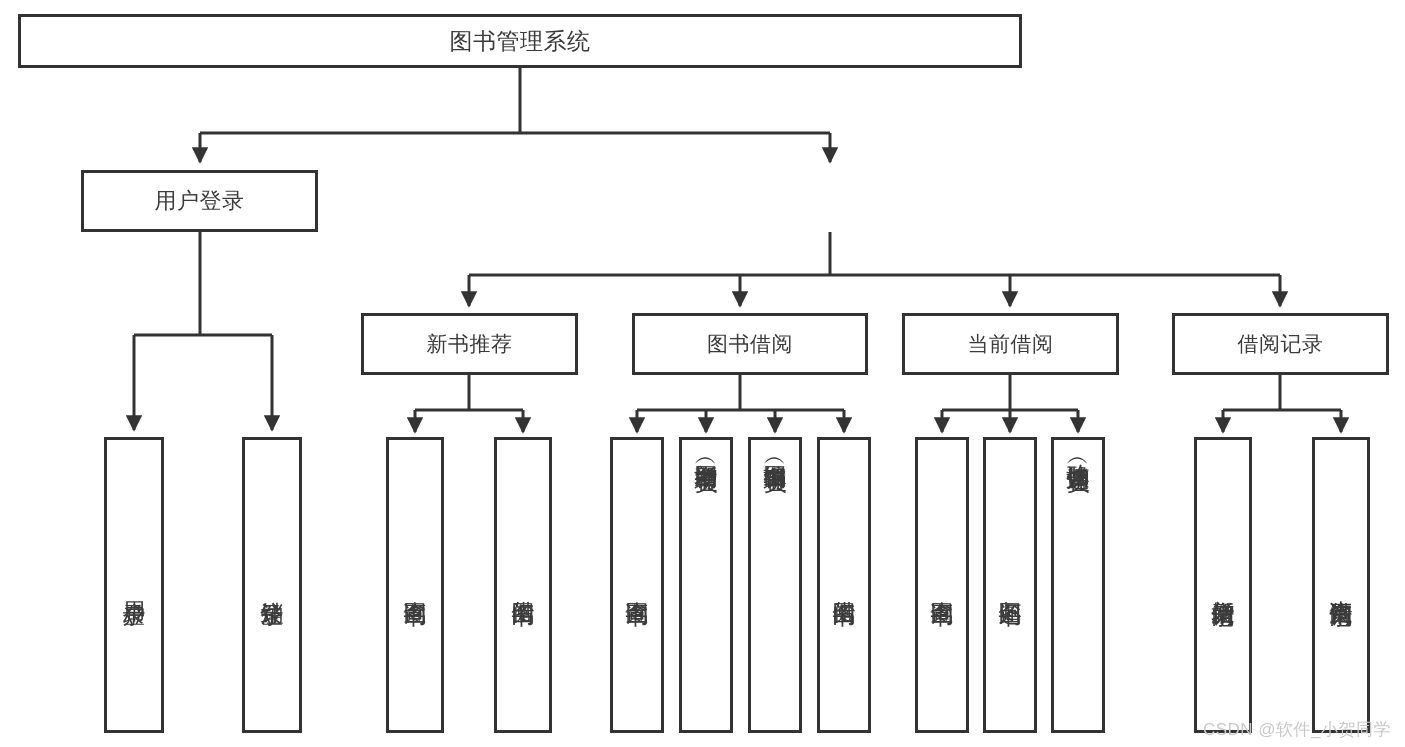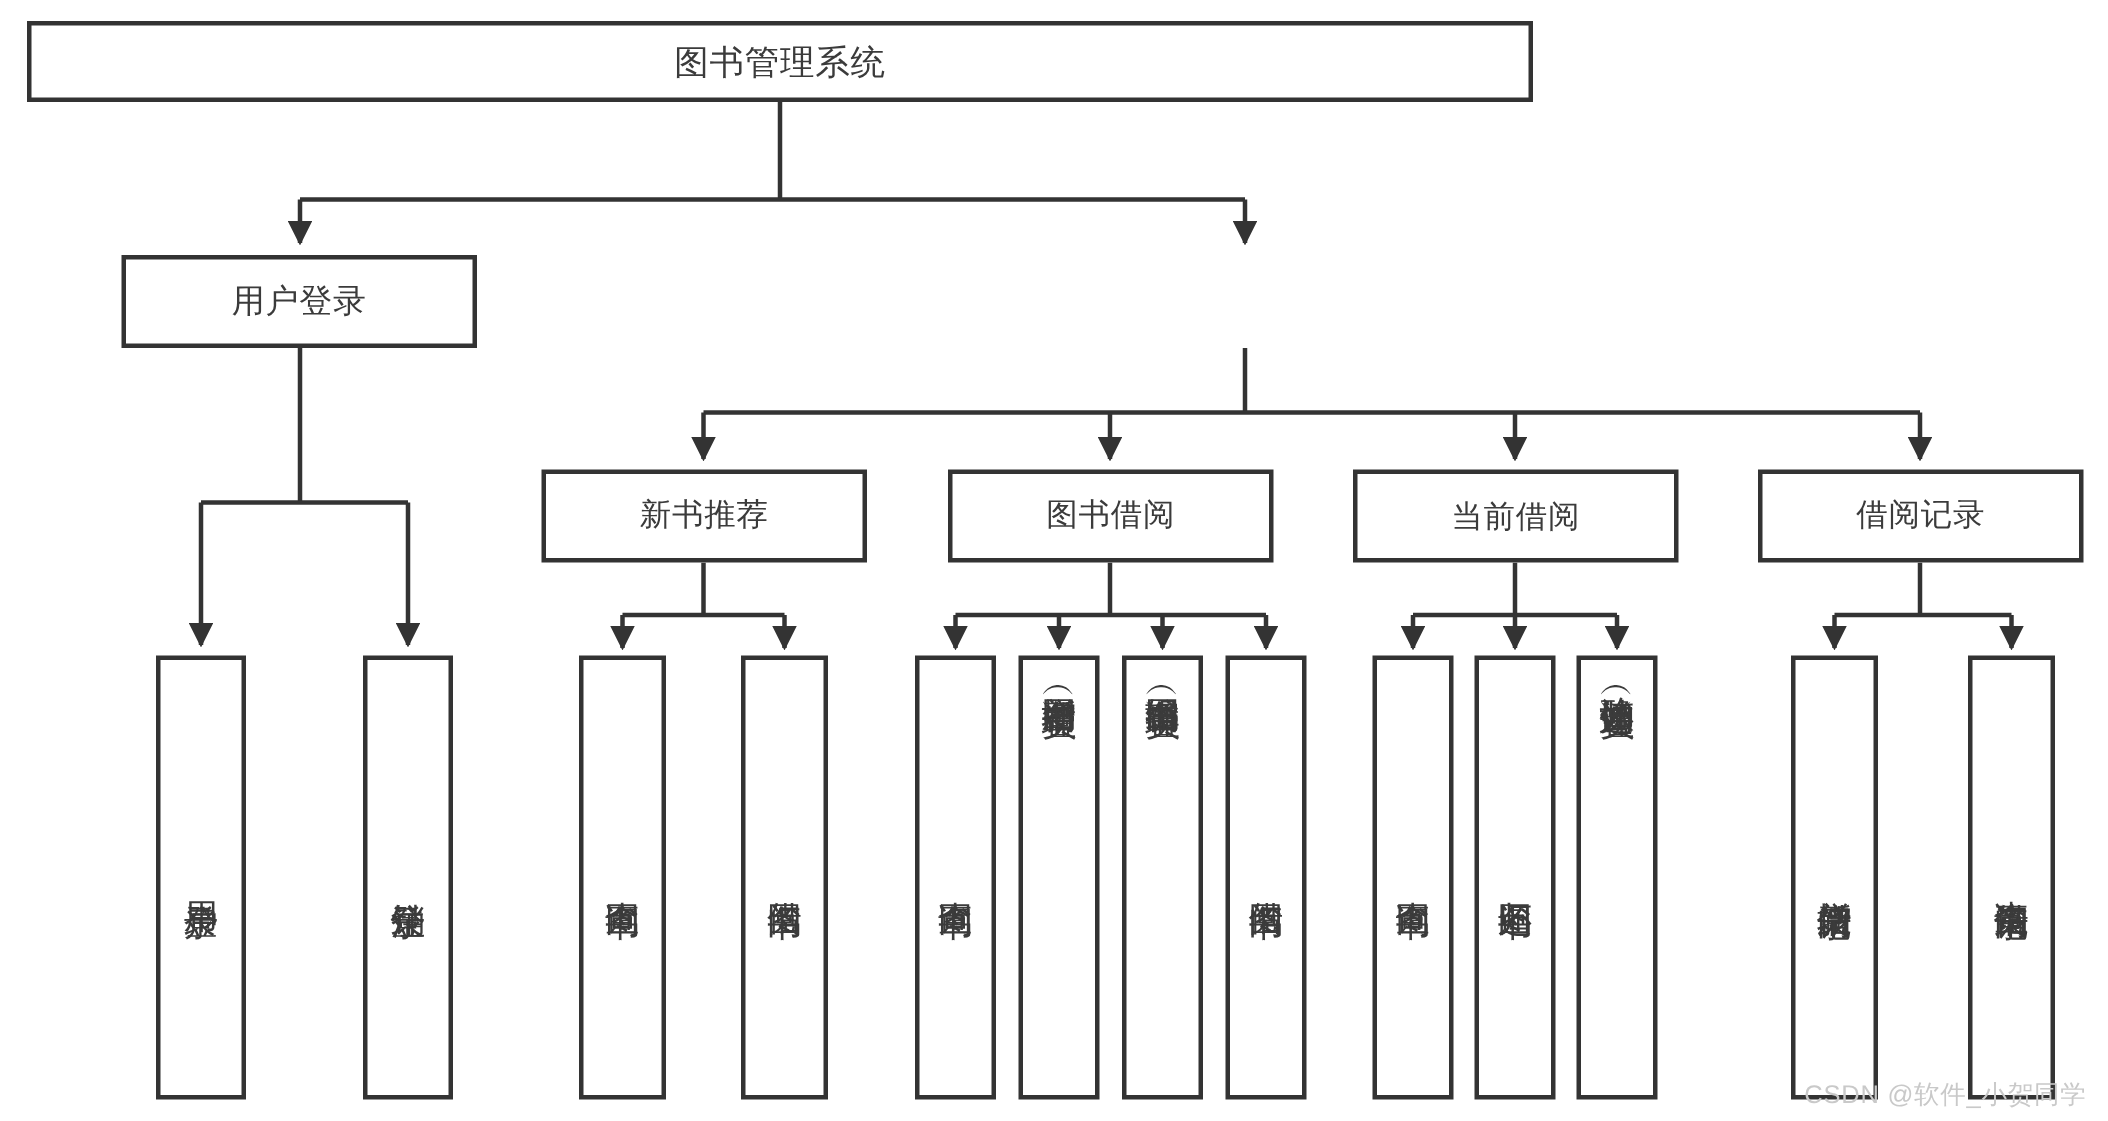--- a/index.html
+++ b/index.html
@@ -135,24 +135,24 @@
     <span class="label">图书管理系统</span>
   </div>
 
   <div class="node level1" style="left:81px; top:170px; width:237px; height:62px;">
     <span class="label">用户登录</span>
   </div>
 
   <div class="node level2" style="left:361px; top:313px; width:217px; height:62px;">
     <span class="label">新书推荐</span>
   </div>
-  <div class="node level2" style="left:632px; top:313px; width:217px; height:62px;">
+  <div class="node level2" style="left:632px; top:313px; width:236px; height:62px;">
     <span class="label">图书借阅</span>
   </div>
-  <div class="node level2" style="left:902px; top:313px; width:217px; height:62px;font-family:Liberation Serif, serif;">
+  <div class="node level2" style="left:902px; top:313px; width:217px; height:62px;">
     <span class="label">当前借阅</span>
   </div>
   <div class="node level2" style="left:1172px; top:313px; width:217px; height:62px;">
     <span class="label">借阅记录</span>
   </div>
 
   <div class="node leaf centered" style="left:104px; top:437px; width:60px; height:296px;">
     <span class="label">用户登录</span>
   </div>
   <div class="node leaf centered" style="left:242px; top:437px; width:60px; height:296px;">

